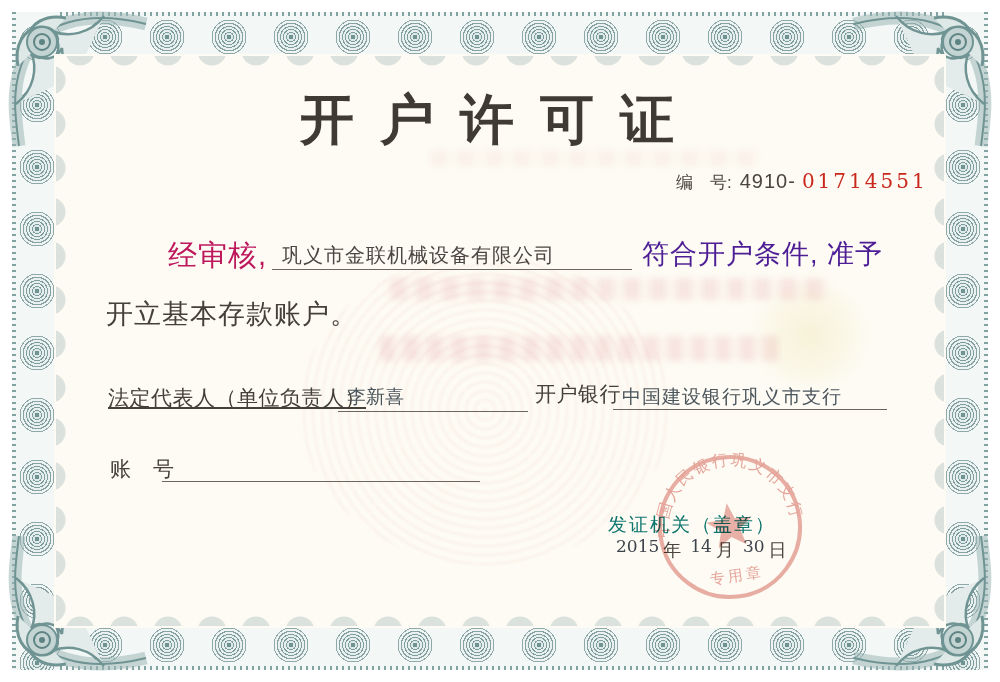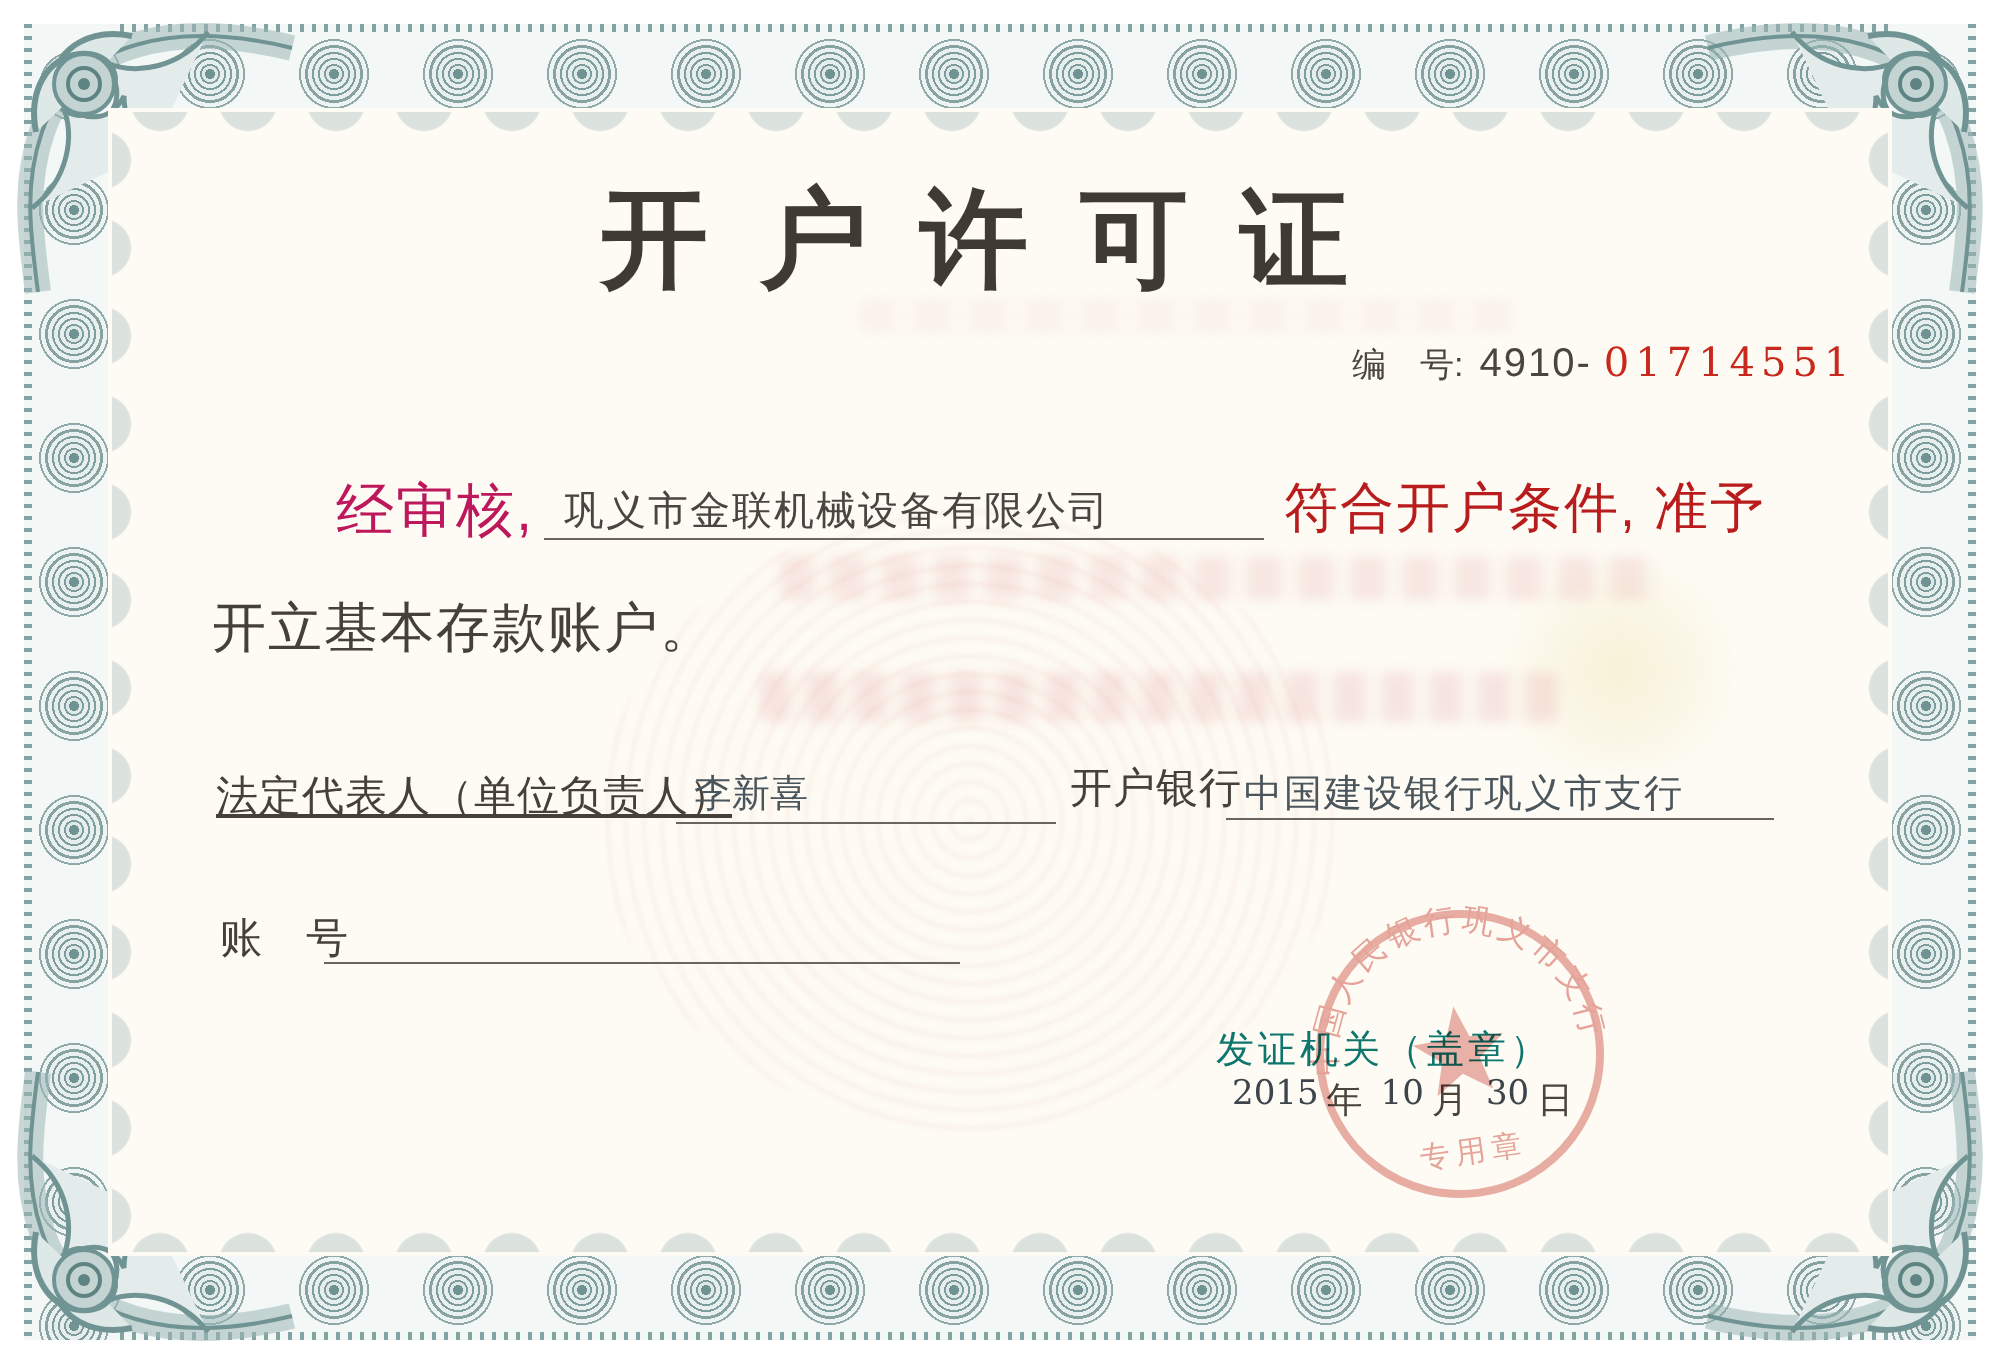--- a/index.html
+++ b/index.html
@@ -73,21 +73,21 @@
     font-family:"DejaVu Serif","Liberation Serif",serif;font-weight:bold;font-size:54px;
     letter-spacing:26px;color:#3f3a34;}
   .approval{position:absolute;left:108px;top:171px;font-size:17px;color:#55504a;}
   .approval .val{font-family:"DejaVu Serif","Liberation Serif",serif;font-size:19px;color:#4a535c;margin-left:14px;letter-spacing:1px;}
   .serial{position:absolute;left:676px;top:169px;font-size:17px;color:#4a453f;}
   .serial .pre{font-size:20px;letter-spacing:1px;margin-left:8px;color:#4a453f;}
   .serial .num{font-family:"DejaVu Serif","Liberation Serif",serif;font-size:20px;letter-spacing:3px;color:#c9281c;margin-left:6px;}
   .body1-intro{position:absolute;left:168px;top:236px;font-size:29px;color:#be185d;letter-spacing:1px;}
   .company{position:absolute;left:282px;top:242px;font-family:"DejaVu Serif","Liberation Serif",serif;
     font-size:20px;color:#4a4540;letter-spacing:1px;}
-  .body1-suffix{position:absolute;left:642px;top:236px;font-size:27px;color:#b91c1c;letter-spacing:1px;}
+  .body1-suffix{position:absolute;left:642px;top:236px;font-size:27px;color:#4c1d95;letter-spacing:1px;}
   .body2{position:absolute;left:106px;top:296px;font-size:27px;color:#45403a;letter-spacing:1px;}
   .lbl{font-size:21px;color:#45403a;letter-spacing:0.5px;}
   .legal-label{position:absolute;left:108px;top:384px;text-decoration:underline;}
   .legal-value{position:absolute;left:347px;top:384px;font-size:19px;}
   .bank-label{position:absolute;left:535px;top:380px;}
   .bank-value{position:absolute;left:622px;top:384px;font-size:19px;letter-spacing:1px;}
   .acct-label{position:absolute;left:110px;top:455px;text-align:right;}
   .acct-value{position:absolute;left:180px;top:453px;font-size:20px;letter-spacing:1.5px;}
   .issuer{position:absolute;left:608px;top:512px;font-size:19px;color:#0f766e;letter-spacing:2px;}
   .dateline{position:absolute;left:612px;top:538px;font-size:18px;color:#4a443d;}
@@ -170,21 +170,21 @@
   <div class="lbl bank-label">开户银行</div>
   <div class="serif bank-value">中国建设银行巩义市支行</div>
   <div class="uline ul-bank"></div>
 
   <div class="lbl acct-label">账　号</div>
   <div class="uline ul-acct"></div>
 
   <div class="issuer">发证机关（盖章）</div>
   <div class="dateline">
     <span class="dnum">2015</span><span>年</span>
-    <span class="dnum">10</span><span>月</span>
+    <span class="dnum">14</span><span>月</span>
     <span class="dnum">30</span><span>日</span>
   </div>
 
   <svg class="seal" viewBox="0 0 172 172">
     <g transform="rotate(-8 86 86)" fill="#cf5146" stroke="#cf5146" opacity="0.6">
       <circle cx="86" cy="86" r="70" fill="none" stroke-width="4" opacity="0.9"></circle>
       <polygon points="86,62 91.9,77.9 108.8,78.6 95.5,89.1 100.1,105.4 86,96 71.9,105.4 76.5,89.1 63.2,78.6 80.1,77.9" stroke="none" opacity="0.85"></polygon>
       <path id="sealarc" d="M 24.9,96.8 A 62,62 0 1 1 147.1,96.8" fill="none" stroke="none"></path>
       <text font-size="16" font-family="Liberation Sans, sans-serif" stroke="none" letter-spacing="2">
         <textPath href="#sealarc" startOffset="50%" text-anchor="middle">中国人民银行巩义市支行</textPath>

